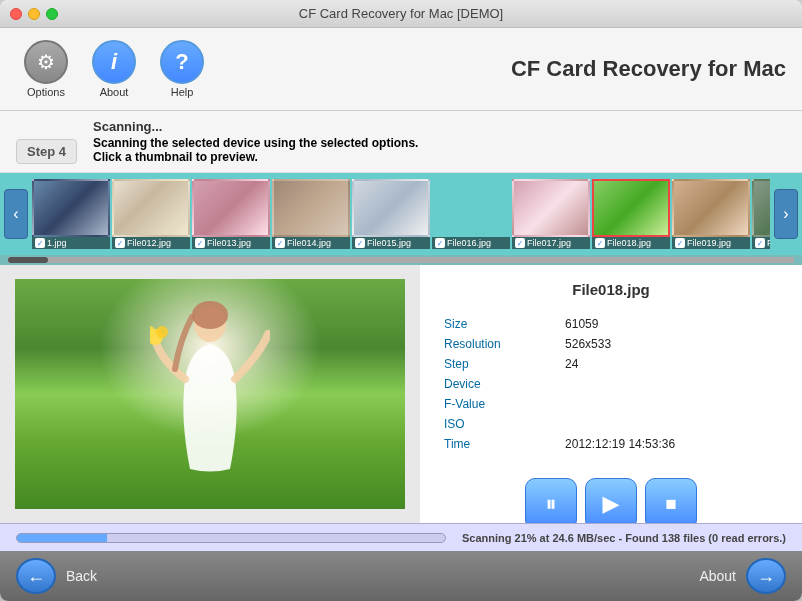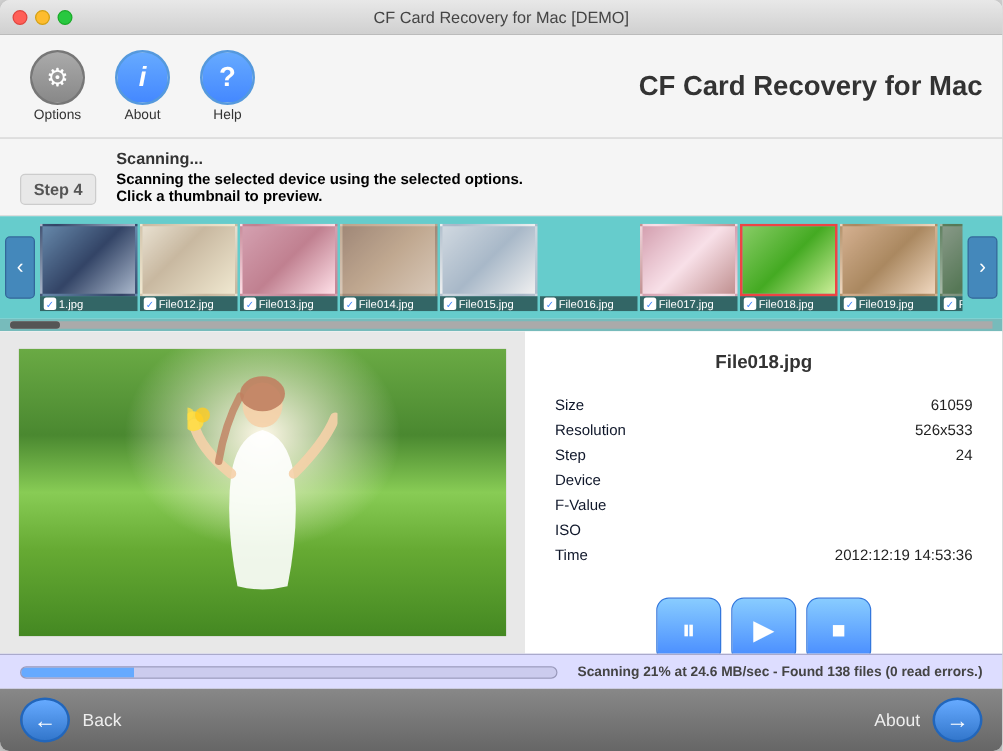--- a/index.html
+++ b/index.html
@@ -298,26 +298,25 @@
       margin-bottom: 8px;
     }
 
     .info-table {
       width: 100%;
       border-collapse: collapse;
     }
 
     .info-table tr td {
       font-size: 12px;
-      color: #0f172a;
+      color: #0369a1;
       padding: 3px 4px;
     }
 
     .info-table tr td:last-child {
-      text-align: right;
       color: #222;
     }
 
     .playback-controls {
       display: flex;
       gap: 8px;
       justify-content: center;
       margin-top: 16px;
     }
 

